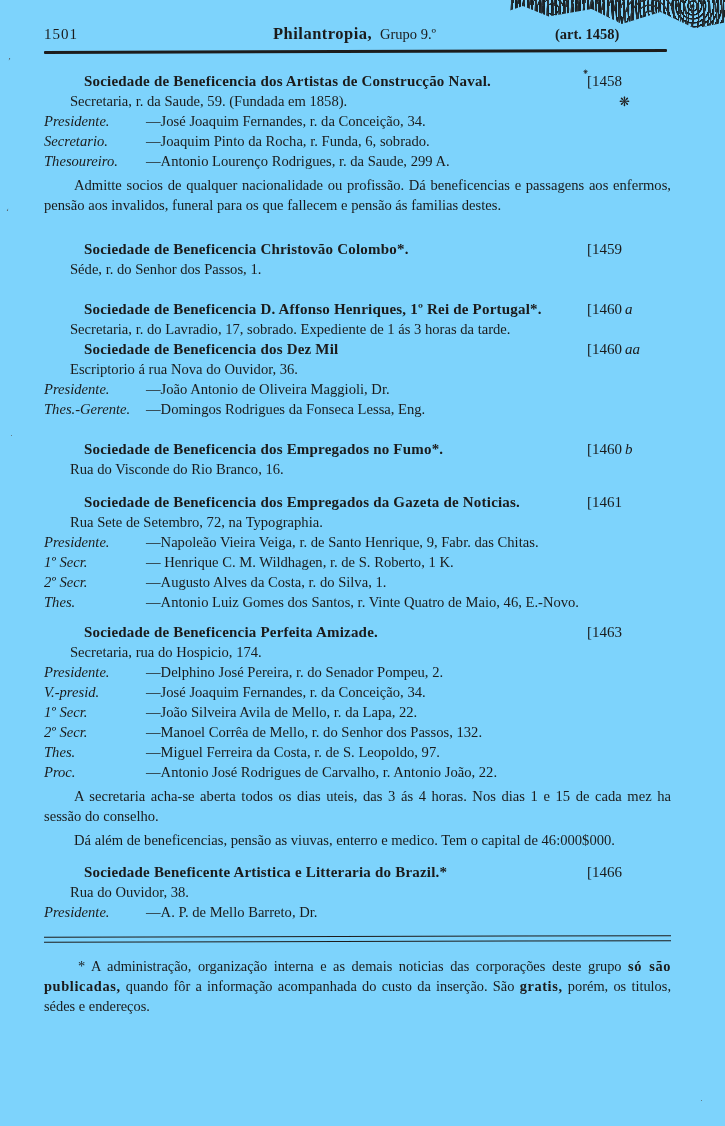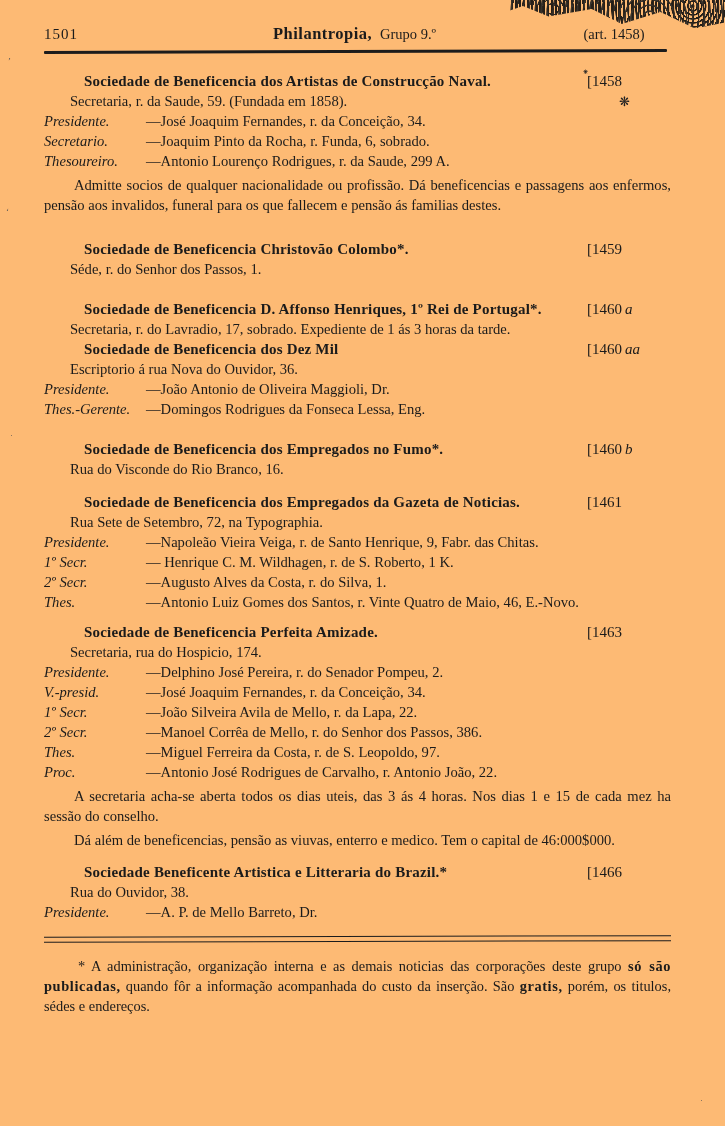--- a/index.html
+++ b/index.html
@@ -1,33 +1,33 @@
 <!DOCTYPE html>
 <html><head>
 <meta charset="utf-8">
 <style>
   html,body{margin:0;padding:0;background:#e9e7e1;}
   .page{
     position:relative;
     width:725px;height:1126px;
     margin:0 auto;
-    background:#fdba74;
+    background:#7dd3fc;
     font-family:"Liberation Serif", serif;
     color:#1b1b1b;
     overflow:hidden;
     box-sizing:border-box;
   }
   .content{padding:24px 52px 0 44px;}
   
   .header{display:flex;align-items:baseline;font-size:15px;}
   .hdr-page{width:110px;letter-spacing:1px;}
   .hdr-center{flex:1;text-align:center;}
   .hdr-title{font-weight:bold;font-size:16.5px;letter-spacing:.5px;}
   .hdr-grupo{font-size:14.5px;margin-left:4px;}
-  .hdr-art{width:118px;text-align:center;font-size:14.5px;}
+  .hdr-art{width:118px;text-align:left;font-size:14.5px;font-weight:bold;}
   .hdr-rule{height:3px;background:#1c1c1c;margin:6px 6px 0 0;transform:rotate(-.18deg);border-radius:1px;}
   
   .entry{font-size:14.6px;line-height:20px;}
   .title-row{display:flex;align-items:flex-end;}
   .e-title{flex:1;padding-left:40px;font-weight:bold;font-size:15px;white-space:nowrap;letter-spacing:.2px;}
   .e-ref{width:86px;flex:none;font-size:15px;white-space:nowrap;}
   .e-ref .suffix{font-style:italic;margin-left:3px;}
   .e-addr{padding-left:26px;}
   .off{display:flex;align-items:flex-end;}
   .off .role{width:102px;flex:none;font-style:italic;}
@@ -167,21 +167,21 @@
       <div class="off">
           <span class="role">V.-presid.</span>
           <span class="val">—José Joaquim Fernandes, r. da Conceição, 34.</span>
         </div>
       <div class="off">
           <span class="role">1º Secr.</span>
           <span class="val">—João Silveira Avila de Mello, r. da Lapa, 22.</span>
         </div>
       <div class="off">
           <span class="role">2º Secr.</span>
-          <span class="val">—Manoel Corrêa de Mello, r. do Senhor dos Passos, 386.</span>
+          <span class="val">—Manoel Corrêa de Mello, r. do Senhor dos Passos, 132.</span>
         </div>
       <div class="off">
           <span class="role">Thes.</span>
           <span class="val">—Miguel Ferreira da Costa, r. de S. Leopoldo, 97.</span>
         </div>
       <div class="off">
           <span class="role">Proc.</span>
           <span class="val">—Antonio José Rodrigues de Carvalho, r. Antonio João, 22.</span>
         </div>
       <p class="note">A secretaria acha-se aberta todos os dias uteis, das 3 ás 4 horas. Nos dias 1 e 15 de cada mez ha sessão do conselho.</p>

